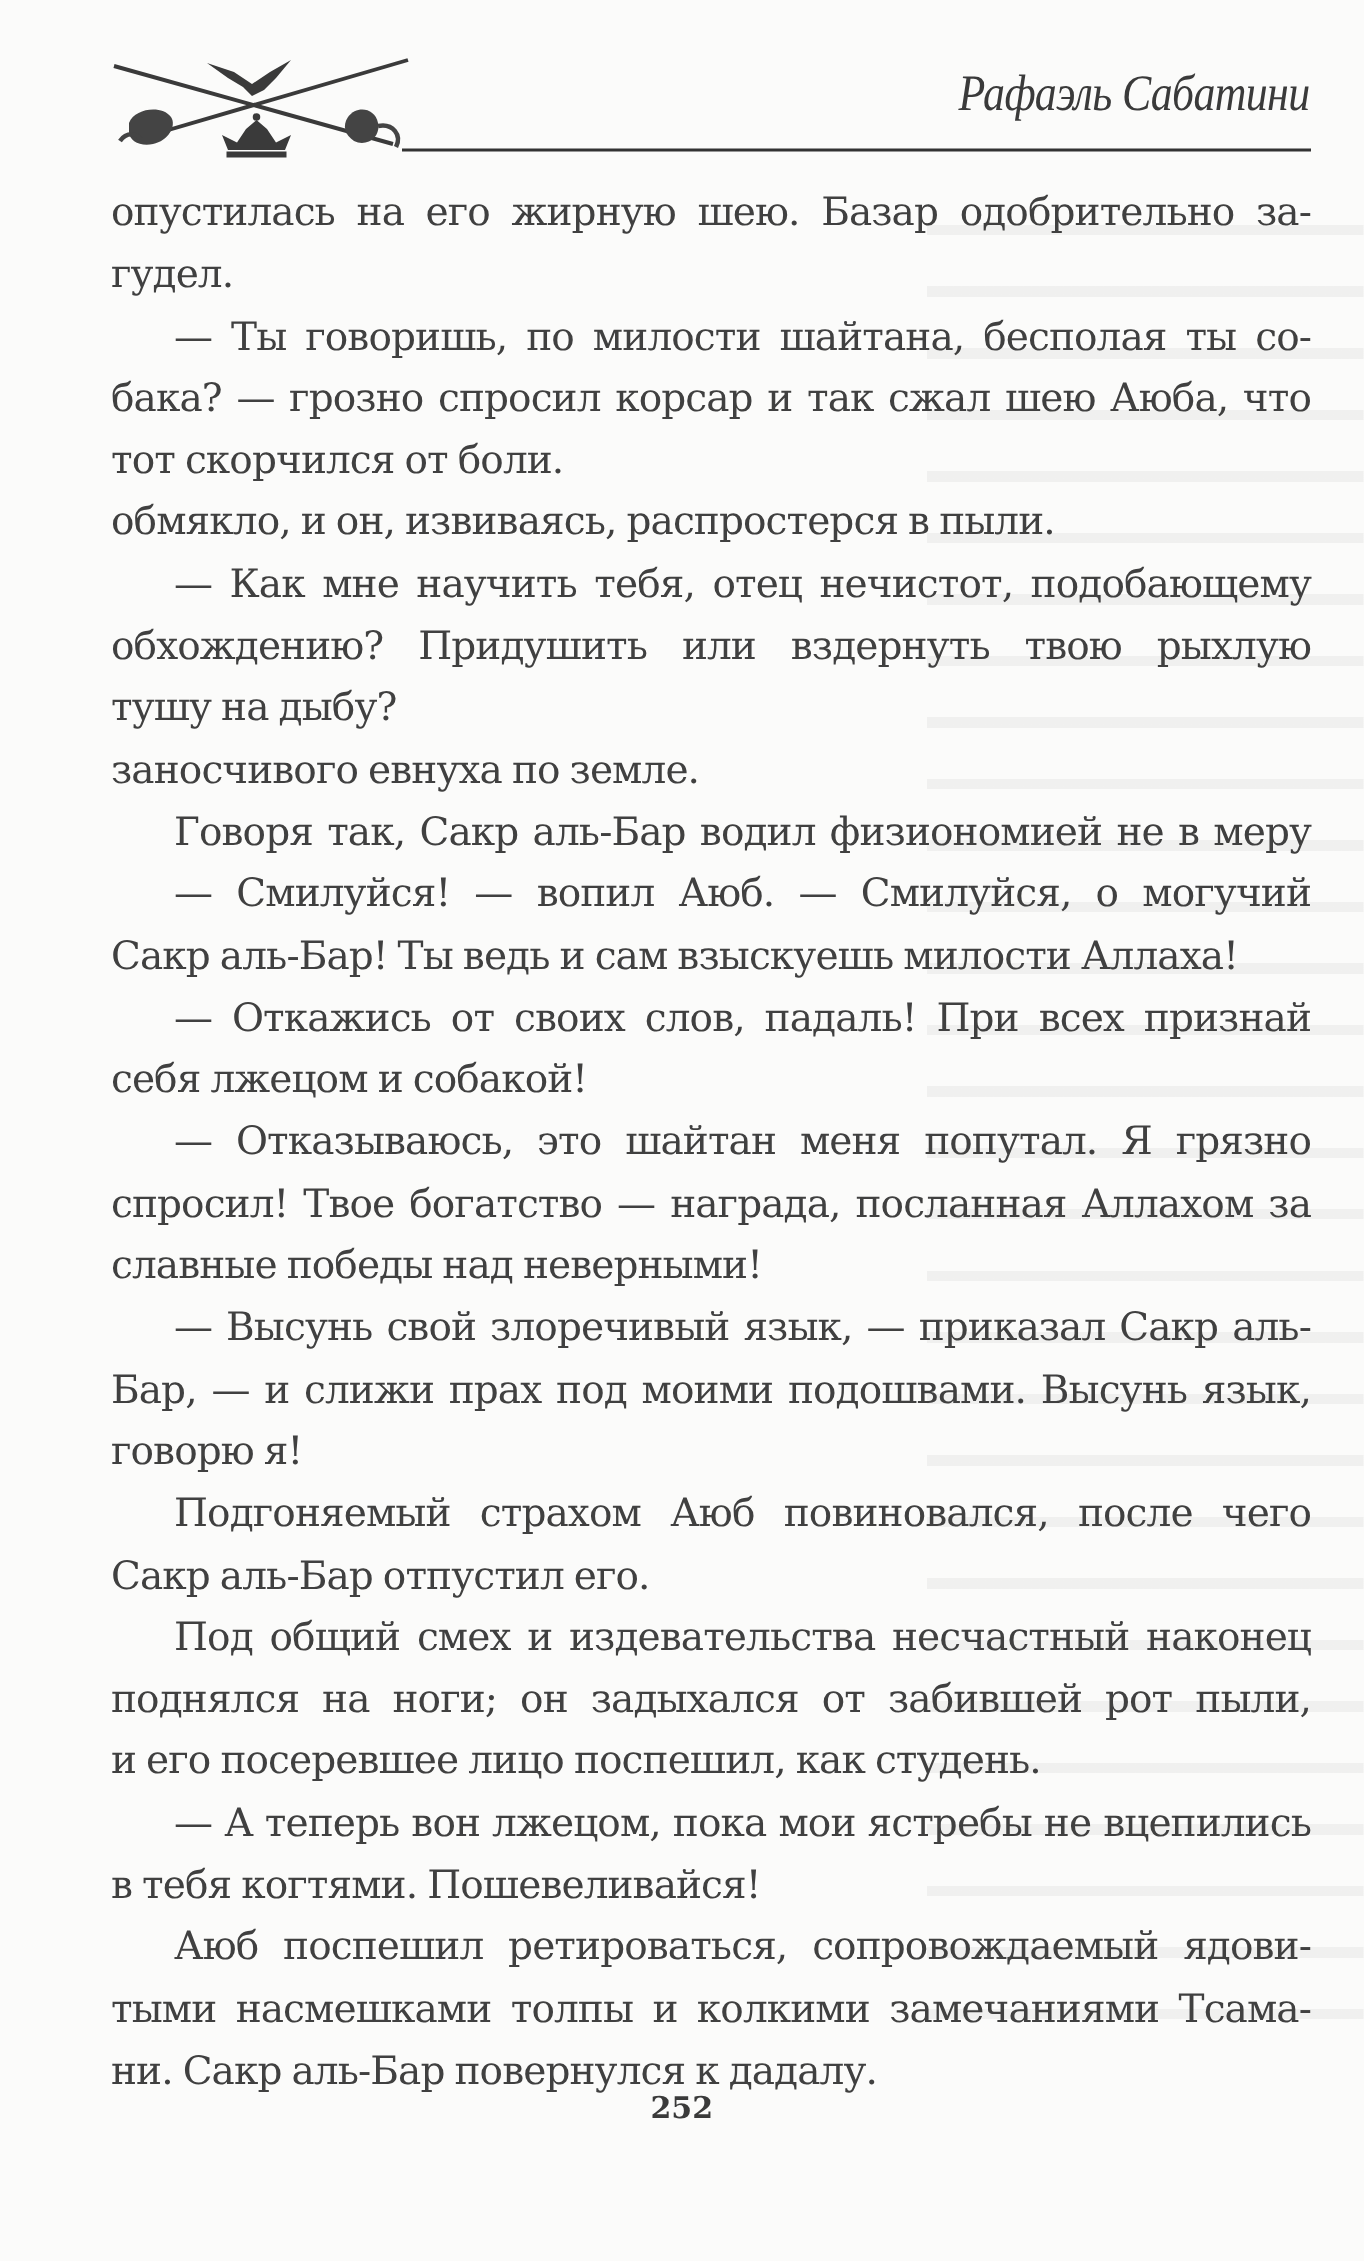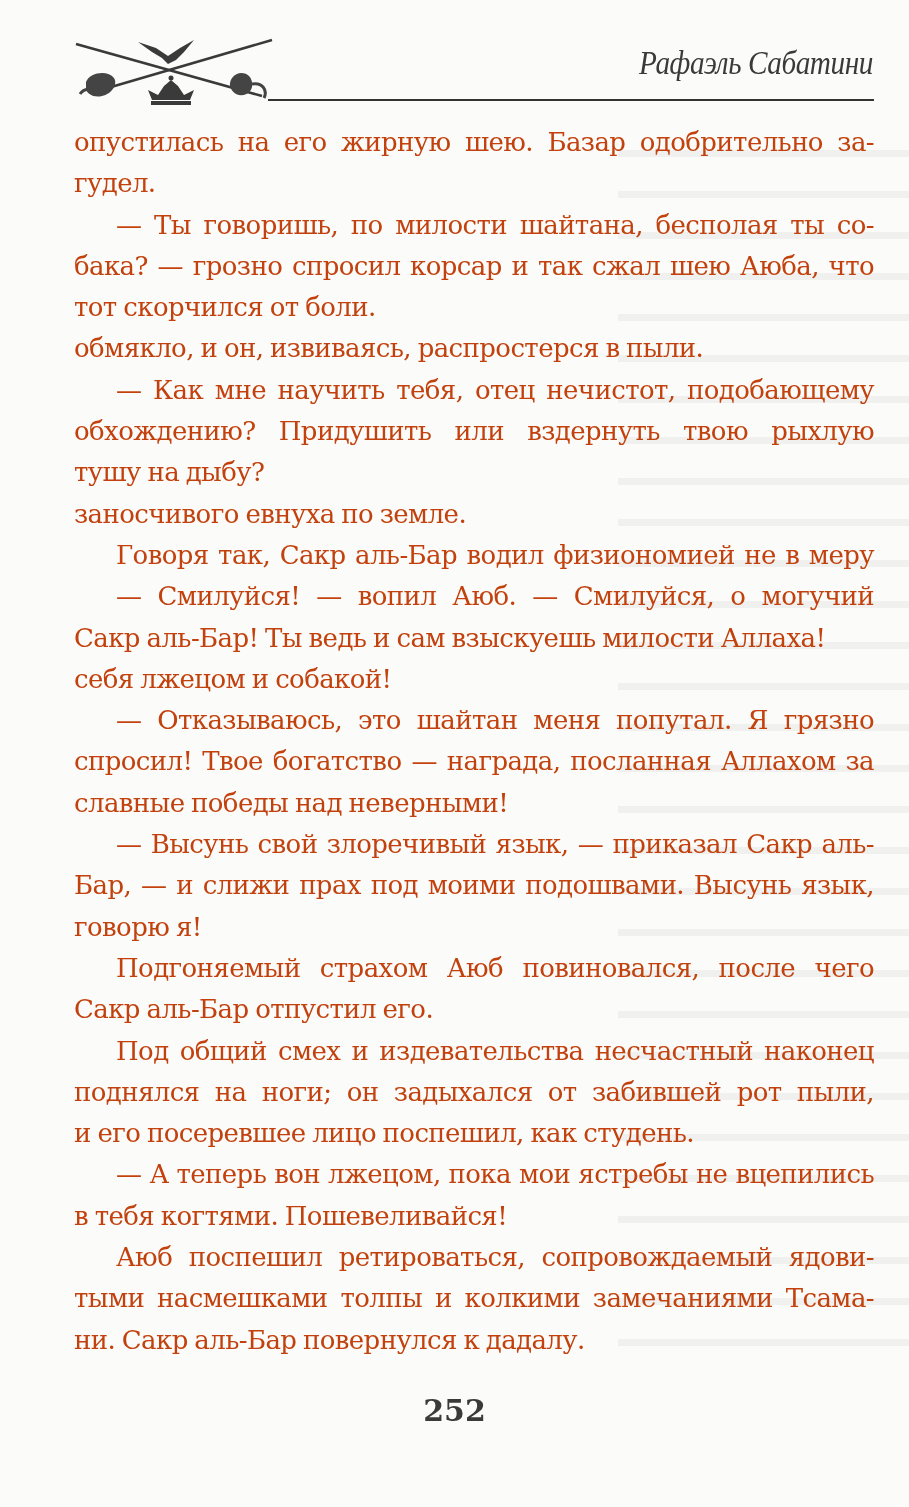--- a/index.html
+++ b/index.html
@@ -55,36 +55,36 @@
     }
     .line {
       height: 41.3px;
       line-height: 41.3px;
       font-size: 26px;
       white-space: nowrap;
       text-align: justify;
       text-align-last: justify;
       letter-spacing: -0.6px;
       word-spacing: -1px;
-      color: #c2410c;
+      color: #404040;
     }
     .line.last {
       text-align-last: left;
     }
     .line.indent {
       padding-left: 42px;
     }
     .page-number {
       position: absolute;
       left: 0; width: 909px;
       top: 1393px;
       text-align: center;
       font-family: "DejaVu Serif", serif;
       font-weight: bold;
-      font-size: 30px;
+      font-size: 20px;
       color: #3a3a3a;
     }
     
     .bleed {
       position: absolute;
       right: 0; top: 130px;
       width: 330px; height: 1250px;
       opacity: 0.06;
       pointer-events: none;
       background: repeating-linear-gradient(180deg, transparent 0 20px, #444 20px 27px, transparent 27px 41px);
@@ -126,20 +126,21 @@
       <div class="line">бака? — грозно спросил корсар и так сжал шею Аюба, что</div>
       <div class="line last">тот скорчился от боли.</div>
       <div class="line last">обмякло, и он, извиваясь, распростерся в пыли.</div>
       <div class="line indent">— Как мне научить тебя, отец нечистот, подобающему</div>
       <div class="line">обхождению? Придушить или вздернуть твою рыхлую</div>
       <div class="line last">тушу на дыбу?</div>
       <div class="line last">заносчивого евнуха по земле.</div>
       <div class="line indent">Говоря так, Сакр аль-Бар водил физиономией не в меру</div>
       <div class="line indent">— Смилуйся! — вопил Аюб. — Смилуйся, о могучий</div>
       <div class="line last">Сакр аль-Бар! Ты ведь и сам взыскуешь милости Аллаха!</div>
+      <div class="line indent">— Откажись от своих слов, падаль! При всех признай</div>
       <div class="line last">себя лжецом и собакой!</div>
       <div class="line indent">— Отказываюсь, это шайтан меня попутал. Я грязно</div>
       <div class="line">спросил! Твое богатство — награда, посланная Аллахом за</div>
       <div class="line last">славные победы над неверными!</div>
       <div class="line indent">— Высунь свой злоречивый язык, — приказал Сакр аль-</div>
       <div class="line">Бар, — и слижи прах под моими подошвами. Высунь язык,</div>
       <div class="line last">говорю я!</div>
       <div class="line indent">Подгоняемый страхом Аюб повиновался, после чего</div>
       <div class="line last">Сакр аль-Бар отпустил его.</div>
       <div class="line indent">Под общий смех и издевательства несчастный наконец</div>

